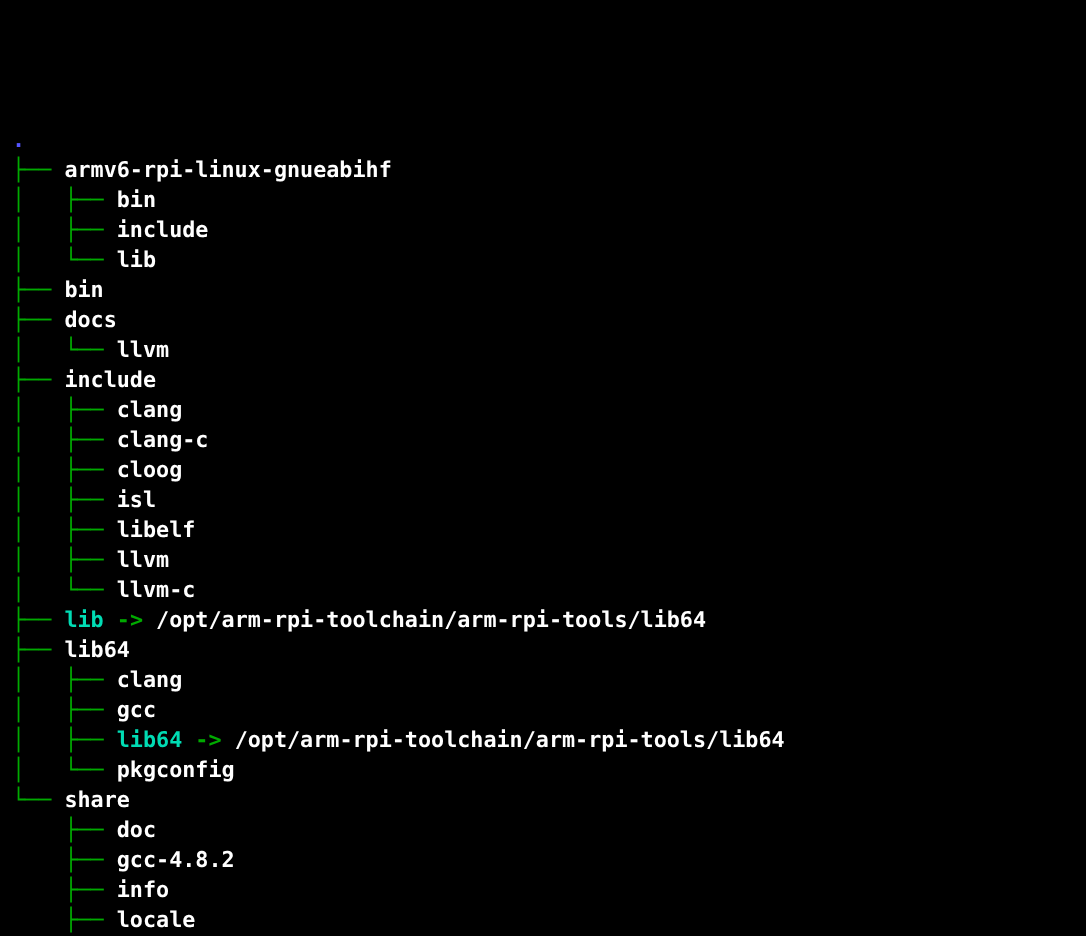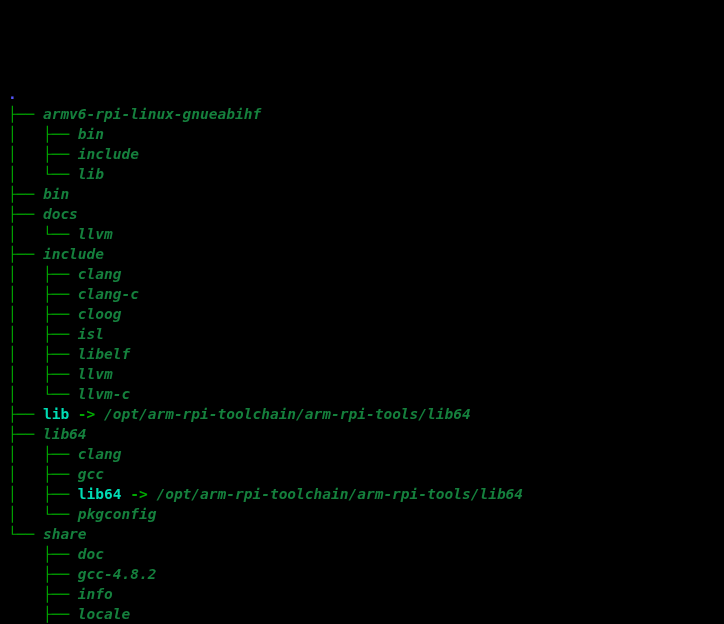--- a/index.html
+++ b/index.html
@@ -7,21 +7,21 @@
     margin: 0;
     padding: 4px 0 0 8px;
     font-family: "DejaVu Sans Mono", "Menlo", "Consolas", monospace;
     font-size: 14.5px;
     line-height: 1.38;
     font-weight: bold;
     white-space: pre;
     color: #ffffff;
   }
   .br   { color: #00aa00; }   
-  .dir  { color: #15803d; font-style: italic; }   
+  .dir  { color: #ffffff; }   
   .lnk  { color: #00dcb4; }   
   .arr  { color: #00aa00; }   
   .root { color: #5555ff; }   
 </style>
 </head>
 <body>
 
 
 
 <div id="tree-root"><div><span class="root">.</span></div><div><span class="br">├── </span><span class="dir">armv6-rpi-linux-gnueabihf</span></div><div><span class="br">│   </span><span class="br">├── </span><span class="dir">bin</span></div><div><span class="br">│   </span><span class="br">├── </span><span class="dir">include</span></div><div><span class="br">│   </span><span class="br">└── </span><span class="dir">lib</span></div><div><span class="br">├── </span><span class="dir">bin</span></div><div><span class="br">├── </span><span class="dir">docs</span></div><div><span class="br">│   </span><span class="br">└── </span><span class="dir">llvm</span></div><div><span class="br">├── </span><span class="dir">include</span></div><div><span class="br">│   </span><span class="br">├── </span><span class="dir">clang</span></div><div><span class="br">│   </span><span class="br">├── </span><span class="dir">clang-c</span></div><div><span class="br">│   </span><span class="br">├── </span><span class="dir">cloog</span></div><div><span class="br">│   </span><span class="br">├── </span><span class="dir">isl</span></div><div><span class="br">│   </span><span class="br">├── </span><span class="dir">libelf</span></div><div><span class="br">│   </span><span class="br">├── </span><span class="dir">llvm</span></div><div><span class="br">│   </span><span class="br">└── </span><span class="dir">llvm-c</span></div><div><span class="br">├── </span><span class="lnk">lib</span><span class="arr"> -&gt; </span><span class="dir">/opt/arm-rpi-toolchain/arm-rpi-tools/lib64</span></div><div><span class="br">├── </span><span class="dir">lib64</span></div><div><span class="br">│   </span><span class="br">├── </span><span class="dir">clang</span></div><div><span class="br">│   </span><span class="br">├── </span><span class="dir">gcc</span></div><div><span class="br">│   </span><span class="br">├── </span><span class="lnk">lib64</span><span class="arr"> -&gt; </span><span class="dir">/opt/arm-rpi-toolchain/arm-rpi-tools/lib64</span></div><div><span class="br">│   </span><span class="br">└── </span><span class="dir">pkgconfig</span></div><div><span class="br">└── </span><span class="dir">share</span></div><div><span class="br">    </span><span class="br">├── </span><span class="dir">doc</span></div><div><span class="br">    </span><span class="br">├── </span><span class="dir">gcc-4.8.2</span></div><div><span class="br">    </span><span class="br">├── </span><span class="dir">info</span></div><div><span class="br">    </span><span class="br">├── </span><span class="dir">locale</span></div></div>

